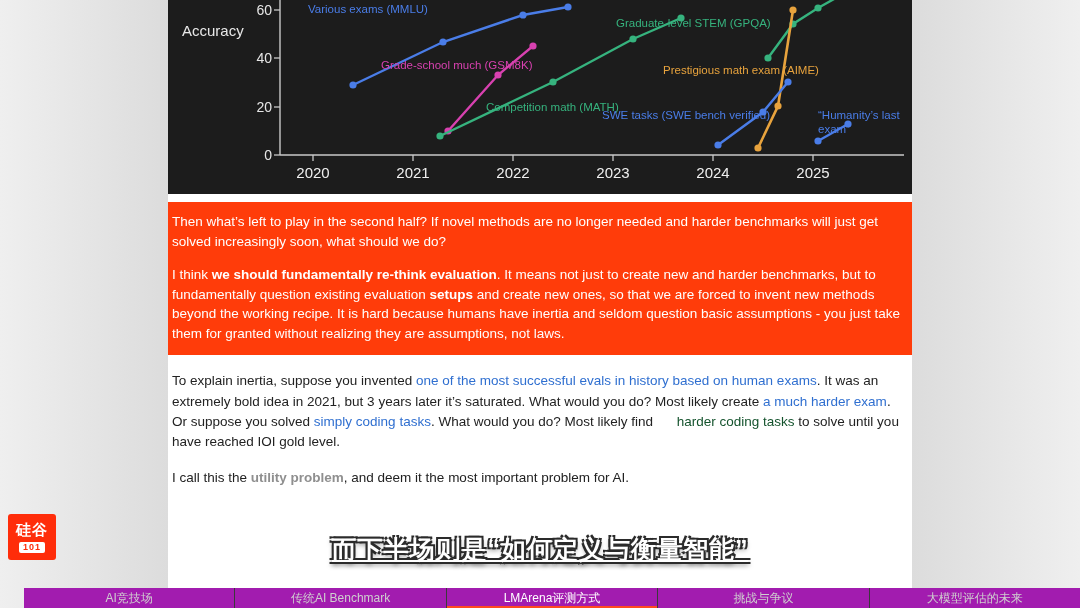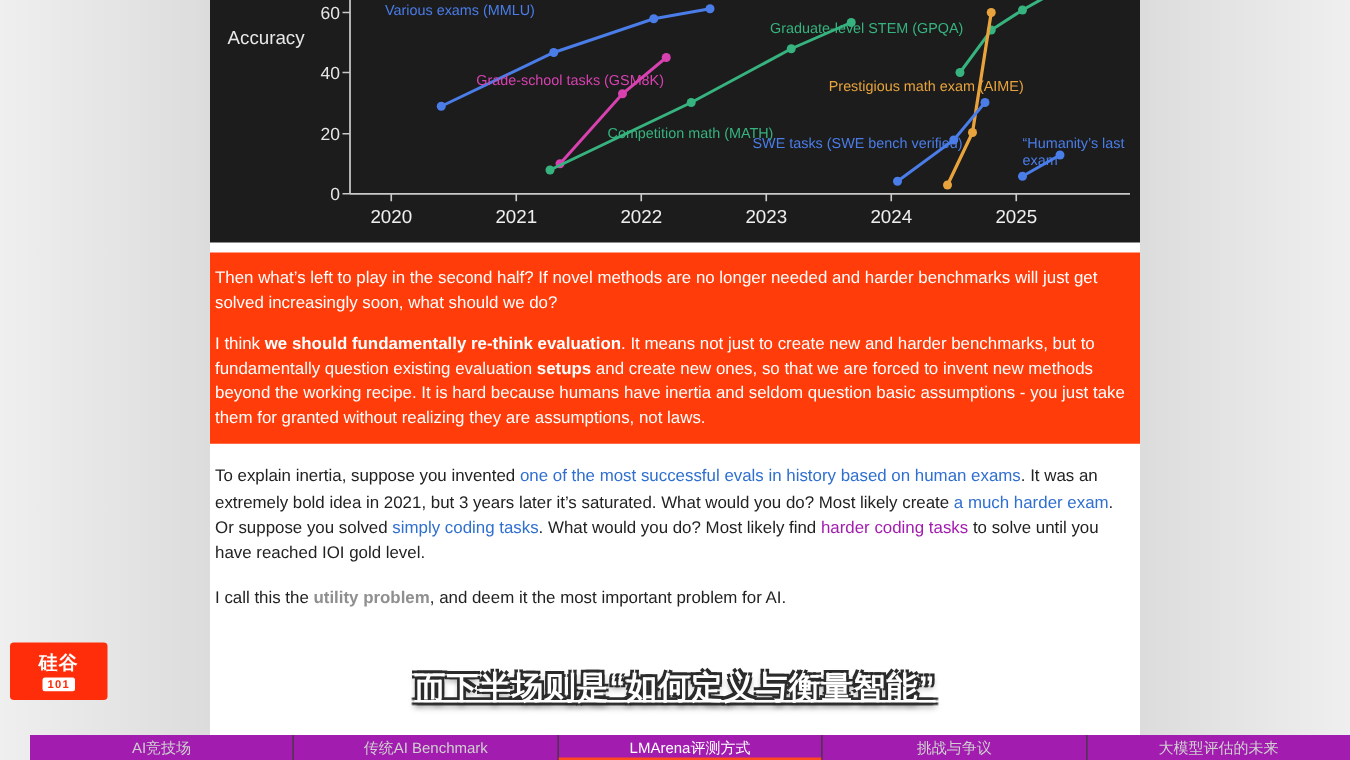--- a/index.html
+++ b/index.html
@@ -58,28 +58,28 @@
   .hl b { font-weight: bold; }
 
   
   .body-text { padding: 0 4px; }
   .body-text p {
     margin: 16px 0 0 0;
     font-size: 13.5px; line-height: 1.5;
     color: #222222;
   }
   .lnk { color: #2f6fd0; }
-  .lnk-p { color: #a21caf; }
+  .lnk-p { color: #14532d; margin-left: 20px; }
   .faded { color: #8f8f8f; }
   .faded b { color: #8f8f8f; }
 
   
   .logo {
     position: absolute; left: 8px; bottom: 48px;
-    width: 78px; height: 46px;
+    width: 48px; height: 46px;
     background: #ff2d0a; color: #ffffff;
     border-radius: 3px;
     display: flex; flex-direction: column; align-items: center; justify-content: center;
     font-size: 15px; font-weight: bold; letter-spacing: 1px;
   }
   .logo .sub {
     margin-top: 2px;
     background: #ffffff; color: #ff2d0a;
     font-size: 9px; font-weight: bold;
     padding: 0 4px; border-radius: 2px; line-height: 11px;
@@ -210,21 +210,21 @@
       </g>
 
       <polyline points="650,141 680,124" fill="none" stroke="#4a7de8" stroke-width="2.4"></polyline>
       <g fill="#4a7de8">
         <circle cx="650" cy="141" r="3.6"></circle>
           <circle cx="680" cy="124" r="3.6"></circle>
       </g>
     </svg>
 
     <div class="ann ann-mmlu">Various exams (MMLU)</div>
-    <div class="ann ann-gsm">Grade-school tasks (GSM8K)</div>
+    <div class="ann ann-gsm">Grade-school much (GSM8K)</div>
     <div class="ann ann-math">Competition math (MATH)</div>
     <div class="ann ann-gpqa">Graduate-level STEM (GPQA)</div>
     <div class="ann ann-aime">Prestigious math exam (AIME)</div>
     <div class="ann ann-swe">SWE tasks (SWE bench verified)</div>
     <div class="ann ann-hle">“Humanity’s last exam”</div>
   </div>
 
   <div class="hl">
     <p>Then what’s left to play in the second half? If novel methods are no longer needed and harder benchmarks will just get solved increasingly soon, what should we do?</p>
     <p><span>I think </span><b>we should fundamentally re-think evaluation</b><span>. It means not just to create new and harder benchmarks, but to fundamentally question existing evaluation </span><b>setups</b><span> and create new ones, so that we are forced to invent new methods beyond the working recipe. It is hard because humans have inertia and seldom question basic assumptions - you just take them for granted without realizing they are assumptions, not laws.</span></p>

